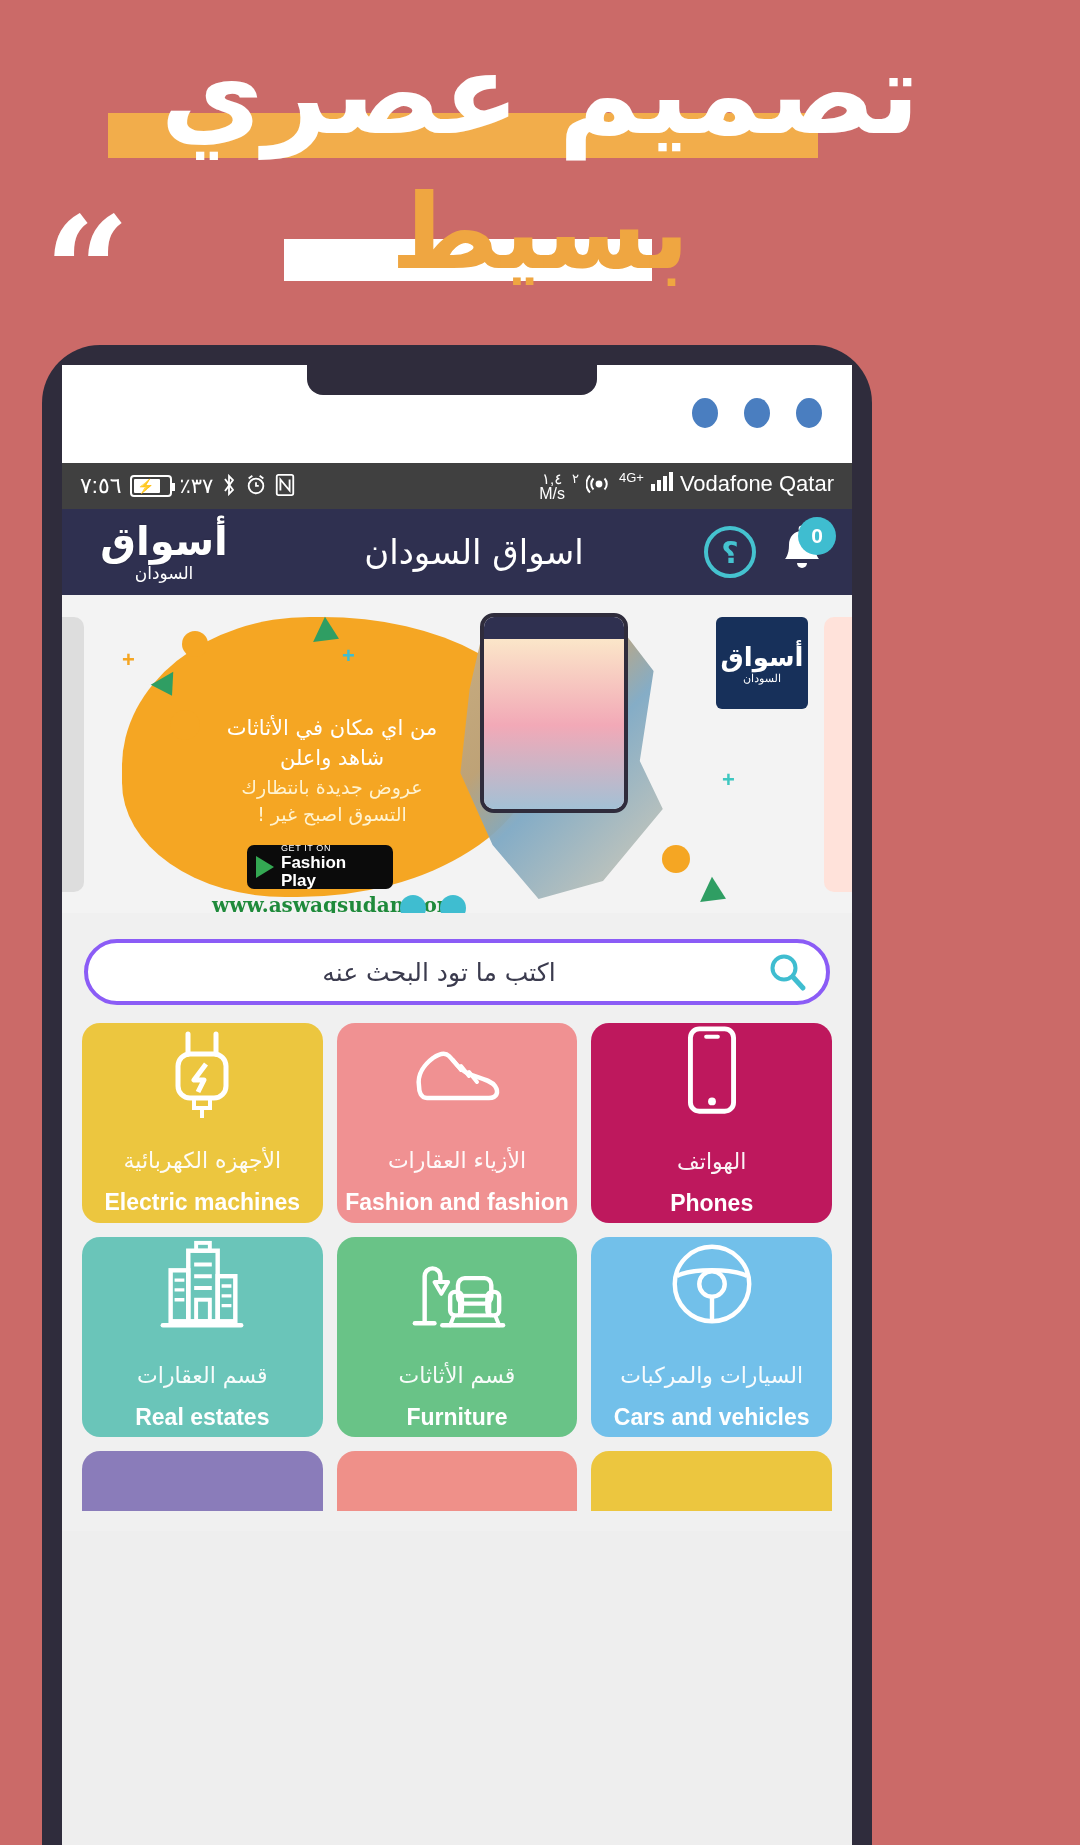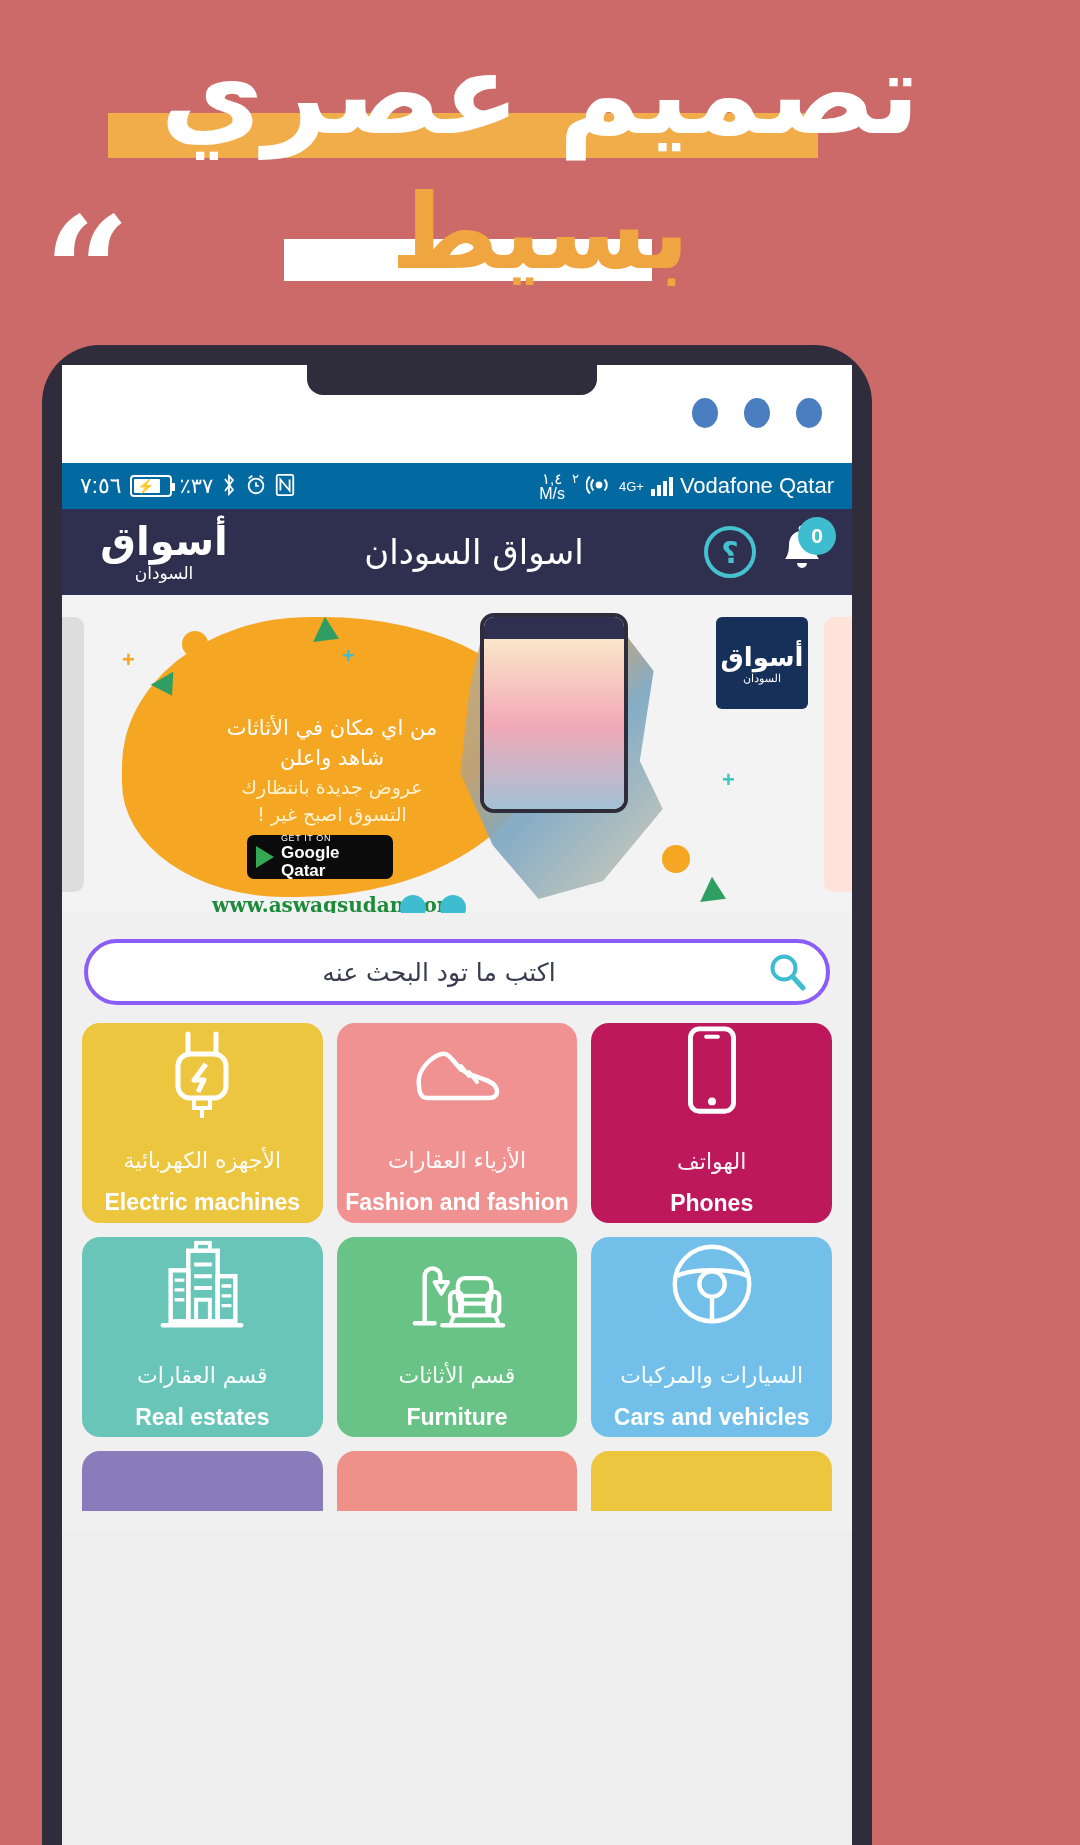--- a/index.html
+++ b/index.html
@@ -70,27 +70,27 @@
     display: flex; gap: 26px; align-items: center;
   }
   .notch-dots i {
     display: block; width: 26px; height: 30px; border-radius: 50%;
     background: #4a7ec0;
   }
 
   
   .statusbar {
     width: 790px; height: 46px;
-    background: #0369a1; color: #ffffff;
+    background: #404040; color: #ffffff;
     display: flex; align-items: center; justify-content: space-between;
     padding: 0 18px;
     font-size: 21px;
   }
   .sb-left { display: flex; align-items: center; gap: 8px; }
-  .sb-right { display: flex; align-items: center; gap: 7px; margin-left: 28px; }
+  .sb-right { display: flex; gap: 7px; margin-left: 28px; }
   .sb-time { font-size: 22px; letter-spacing: 0.5px; }
   .sb-battery {
     display: inline-block; width: 42px; height: 22px;
     border: 2px solid #fff; border-radius: 4px; position: relative;
   }
   .sb-battery::after {
     content: ""; position: absolute; right: -5px; top: 6px;
     width: 3px; height: 8px; background: #fff;
   }
   .sb-battery span {
@@ -164,21 +164,21 @@
     border-radius: 46% 54% 60% 40% / 55% 45% 58% 42%;
   }
   .blob-text {
     position: absolute; left: 80px; top: 118px; width: 380px;
     text-align: center; direction: rtl; color: #ffffff;
     font-family: "DejaVu Sans", sans-serif; font-size: 21px; line-height: 1.45;
   }
   .blob-text .l2 { color: #ffffff; }
   .blob-text .l3 { color: #fff3d0; font-size: 19px; }
   .gp-badge {
-    position: absolute; left: 185px; top: 240px;
+    position: absolute; left: 185px; top: 250px;
     width: 146px; height: 44px; background: #0b0b0b;
     border-radius: 7px; color: #fff;
     display: flex; align-items: center; gap: 7px; padding: 4px 9px;
   }
   .gp-tri {
     width: 0; height: 0; border-left: 18px solid #34a853;
     border-top: 11px solid transparent; border-bottom: 11px solid transparent;
   }
   .gp-txt { line-height: 1.05; }
   .gp-txt b { display: block; font-size: 9px; font-weight: 400; letter-spacing: .6px; }
@@ -357,21 +357,21 @@
       <div class="sudan-art"></div>
       <div class="phone-mini">
         <div class="phone-mini-bar"></div>
         <div class="phone-mini-body"></div>
       </div>
 
       <div class="gp-badge">
         <span class="gp-tri"></span>
         <span class="gp-txt">
           <b>GET IT ON</b>
-          <i>Google Qatar</i>
+          <i>Fashion Play</i>
         </span>
       </div>
       <div class="site-url">www.aswaqsudan.com</div>
 
       <div class="logo-chip">
         <b>أسواق</b>
         <i>السودان</i>
       </div>
 
       <span class="dot" style="left:120px;top:36px;width:26px;height:26px;background:#f5a623"></span>

